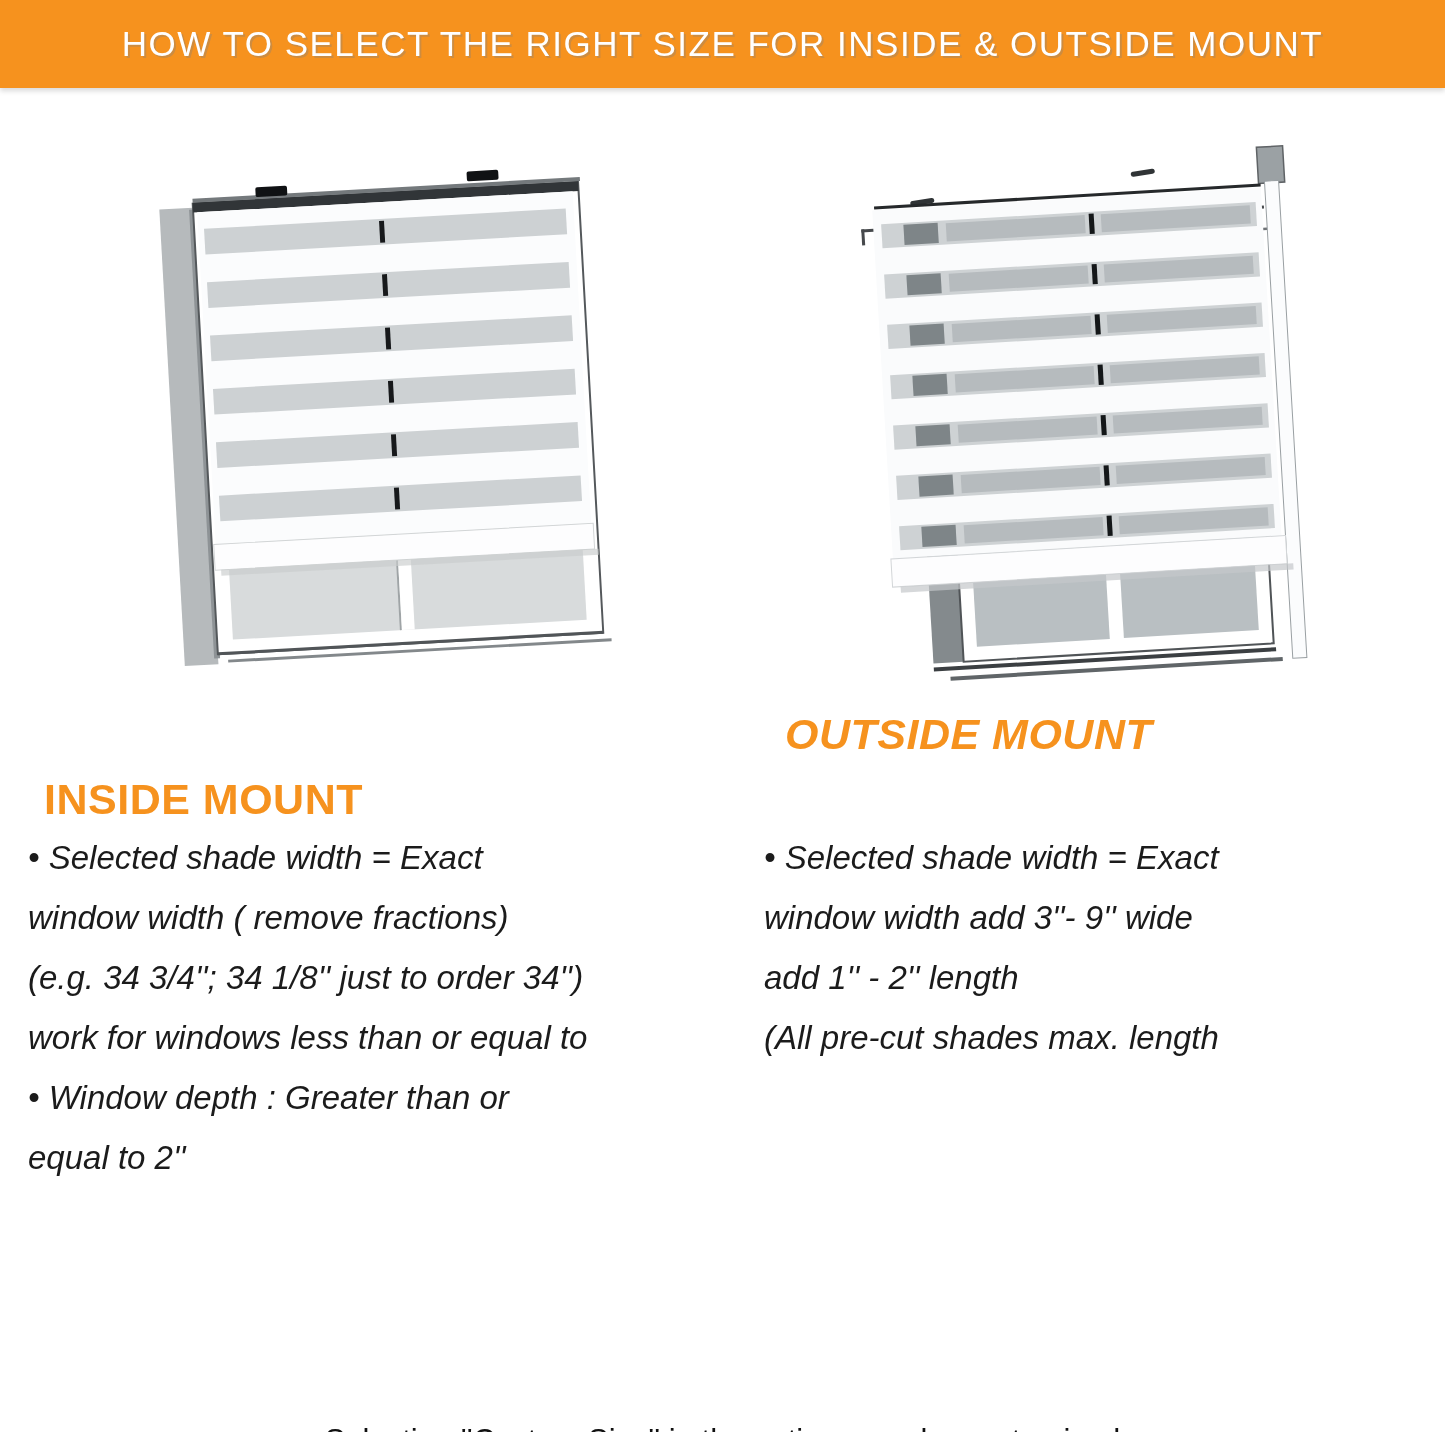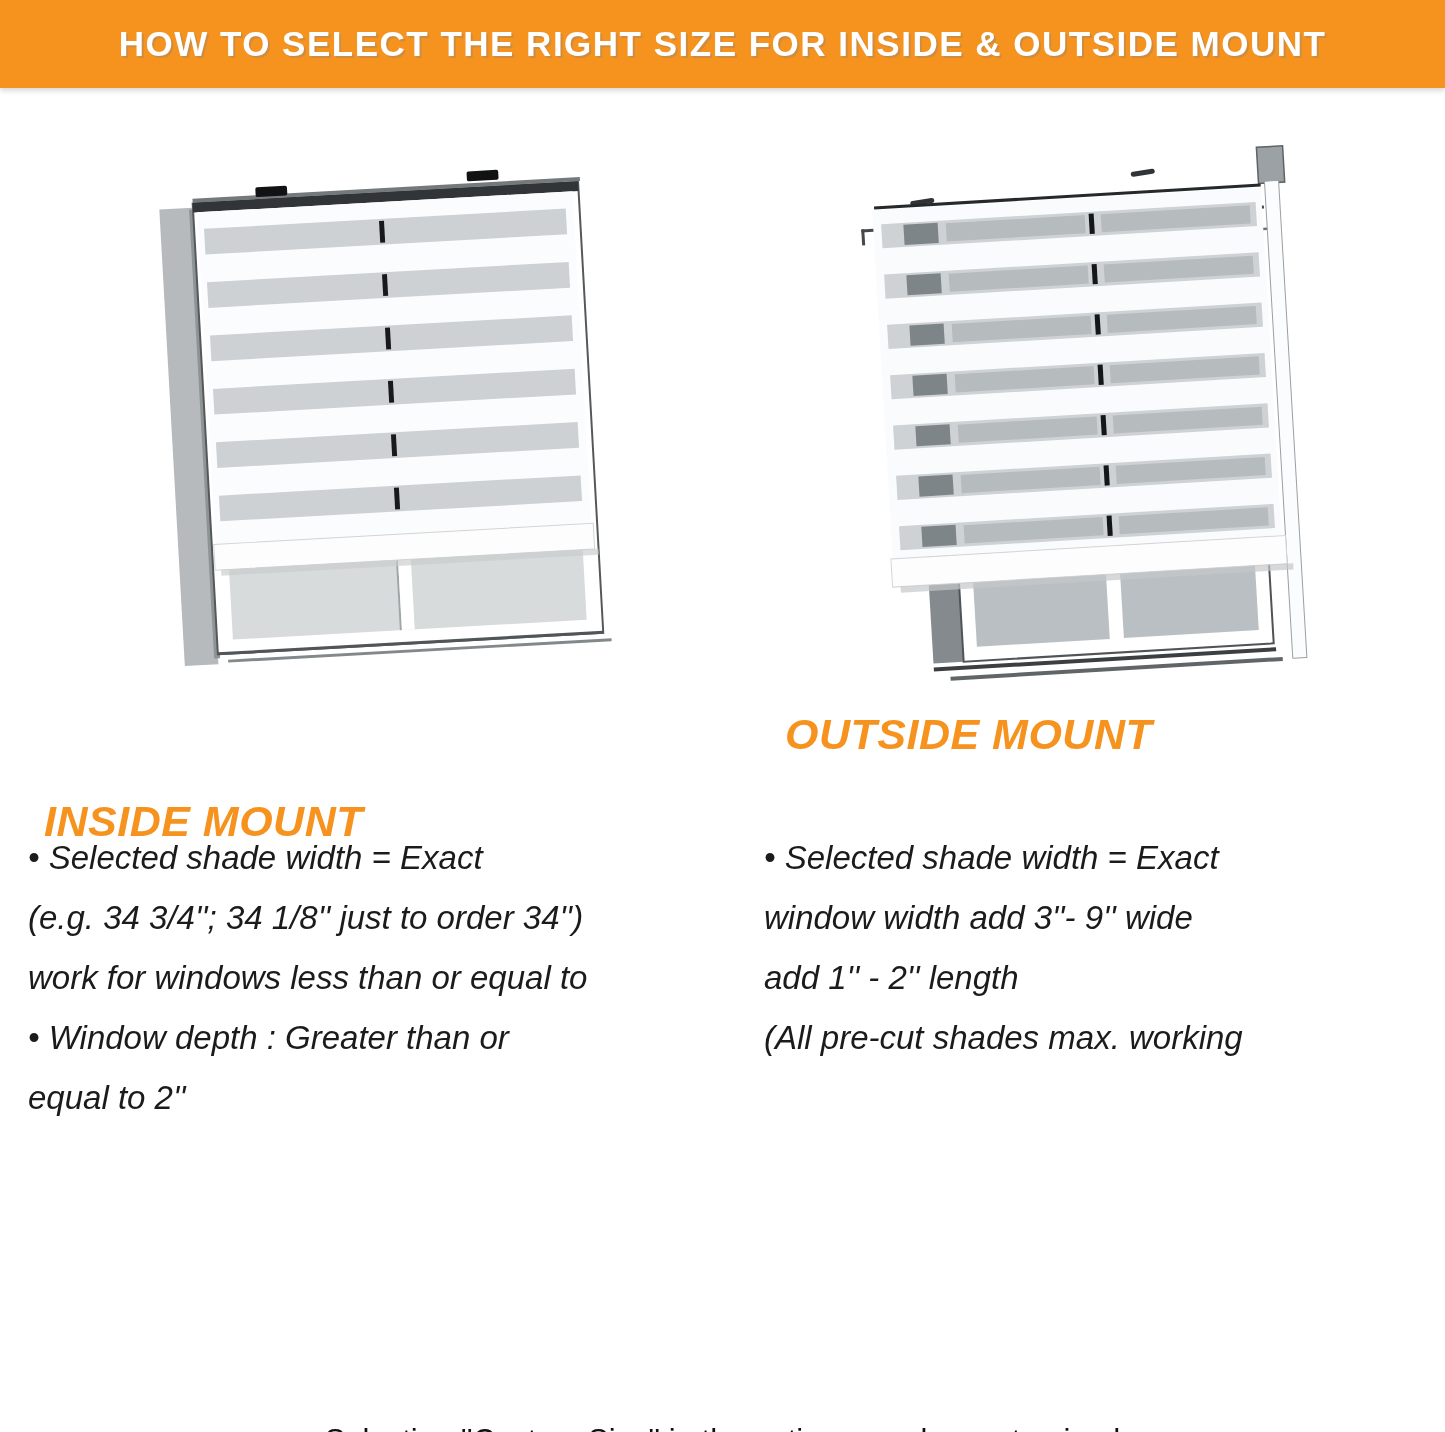--- a/index.html
+++ b/index.html
@@ -12,38 +12,38 @@
   }
   
   .banner{
     position:absolute;left:0;top:0;width:100%;height:88px;
     background:var(--accent,#F6921E);
     display:flex;align-items:center;justify-content:center;
     box-shadow:0 3px 5px rgba(0,0,0,.15);
   }
   .banner h1{
     margin:11px;
-    font-size:35px;font-weight:bold;letter-spacing:1.5px;
+    font-size:35px;font-weight:normal;letter-spacing:1.5px;
     color:var(--banner-text,#ffffff);
     text-shadow:2px 2px 0 rgba(130,130,130,.35);
     white-space:nowrap;
   }
   
   .fig{position:absolute;margin:0;padding:0;}
   .fig svg{display:block;width:100%;height:100%;}
   .fig-inside{left:152px;top:142px;width:480px;height:570px;}
   .fig-outside{left:850px;top:134px;width:462px;height:600px;}
   
   .mount-heading{
     position:absolute;margin:0;
     font-size:43px;font-weight:bold;letter-spacing:.5px;
     color:var(--accent,#F6921E);
     white-space:nowrap;line-height:1;
   }
-  .heading-inside{left:44px;top:800px;font-style:italic;}
+  .heading-inside{left:44px;top:778px;}
   .heading-outside{left:785px;top:713px;font-style:italic;}
   
   .bullets{
     position:absolute;
     font-size:33px;line-height:60px;
     color:var(--body-text,#1b1b1b);
     white-space:nowrap;
   }
   .bullets-inside{left:28px;top:828px;}
   .bullets-outside{left:764px;top:828px;}
@@ -209,34 +209,35 @@
           <rect x="40" y="438" width="390" height="6" fill="#c4c8ca" opacity="0.7"></rect>
         </g>
       </g>
     </svg>
   </figure>
 
   <section>
     <h2 class="mount-heading heading-inside">INSIDE MOUNT</h2>
     <div class="bullets bullets-inside">
       <div class="line">• Selected shade width = Exact</div>
+      <div class="line">window width ( remove fractions)</div>
       <div class="line">(e.g. 34 3/4''; 34 1/8'' just to order 34'')</div>
       <div class="line">work for windows less than or equal to</div>
       <div class="line">• Window depth : Greater than or</div>
       <div class="line">equal to 2''</div>
     </div>
   </section>
 
   <section>
     <h2 class="mount-heading heading-outside">OUTSIDE MOUNT</h2>
     <div class="bullets bullets-outside">
       <div class="line">• Selected shade width = Exact</div>
       <div class="line">window width add 3''- 9'' wide</div>
       <div class="line">add 1'' - 2'' length</div>
-      <div class="line">(All pre-cut shades max. working</div>
+      <div class="line">(All pre-cut shades max. length</div>
     </div>
   </section>
 
   <footer>
     <p class="footer-note">Selecting ''Custom Size'' in the options can be customized</p>
   </footer>
 
 </div>
 
 </body></html>

